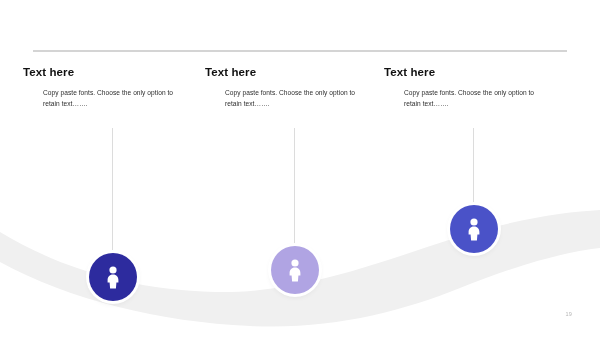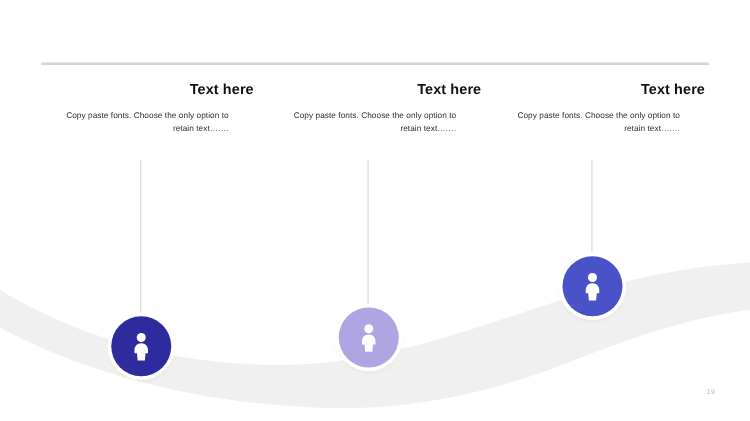--- a/index.html
+++ b/index.html
@@ -57,21 +57,21 @@
   .column {
     position: absolute;
     width: 180px;
   }
 
   .col-text {
     position: absolute;
     top: 0;
     left: 0;
     width: 180px;
-    text-align: right;
+    text-align: left;
   }
 
   .col-title {
     font-size: 11.5px;
     font-weight: bold;
     color: #111111;
     letter-spacing: 0.1px;
     margin: 0 0 8px 0;
     line-height: 13px;
   }

